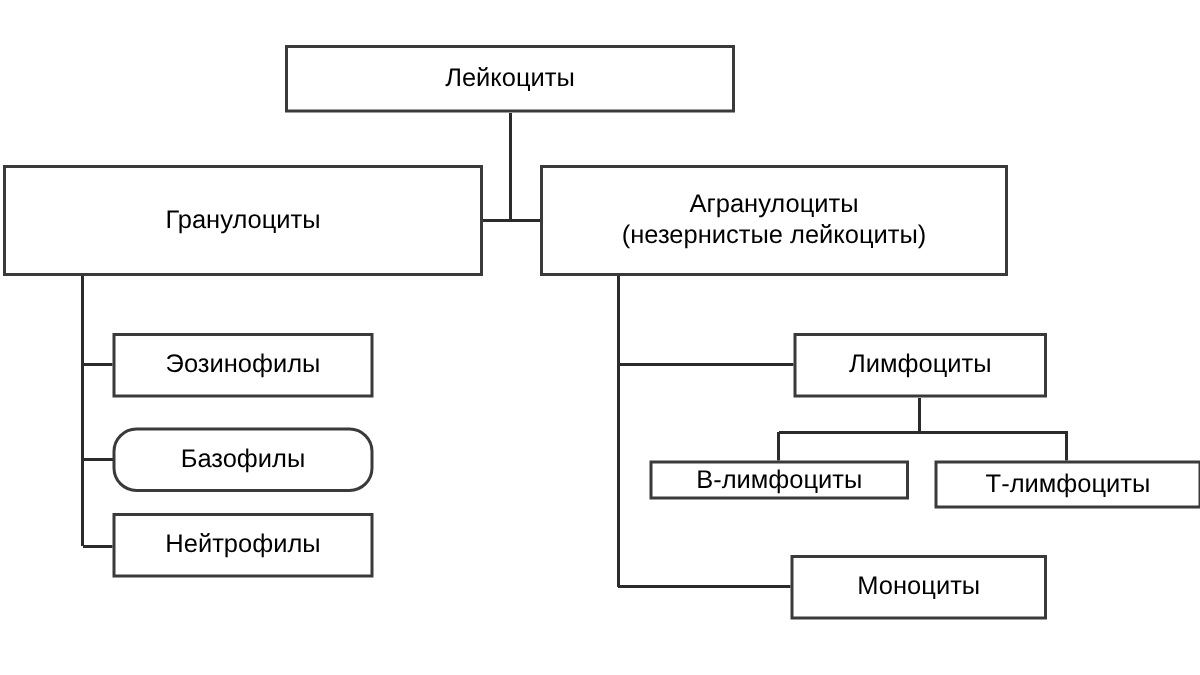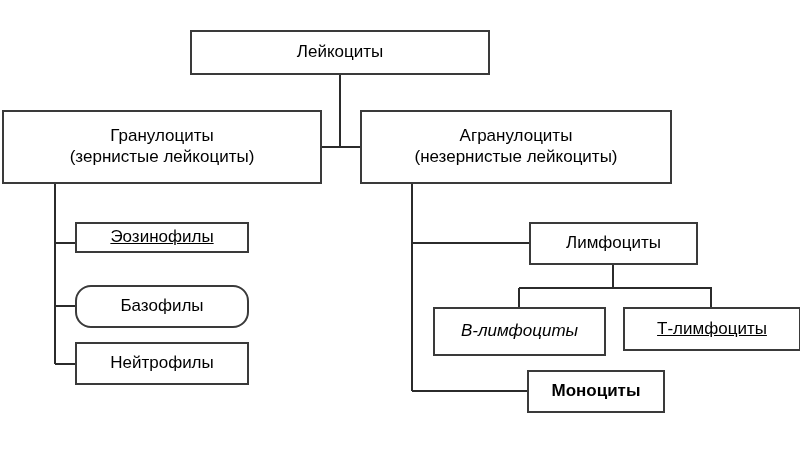--- a/index.html
+++ b/index.html
@@ -63,28 +63,28 @@
   }
   .node.two-line {
     line-height: 1.22;
   }
 
   
   .n-root       { left: 190px; top:  30px; width: 300px; height:  45px; }
   .n-gran       { left:  2px; top: 110px; width: 320px; height:  74px; }
   .n-agran      { left: 360px; top: 110px; width: 312px; height:  74px; }
 
-  .n-eos        { left:  75px; top: 222px; width: 174px; height:  31px; text-decoration: underline; }
+  .n-eos        { left:  75px; top: 222px; width: 174px; height:  43px; }
   .n-bas        { left:  75px; top: 285px; width: 174px; height:  43px; border-radius: 16px; }
   .n-neu        { left:  75px; top: 342px; width: 174px; height:  43px; }
 
   .n-lymph      { left: 529px; top: 222px; width: 169px; height:  43px; }
-  .n-blymph     { left: 433px; top: 307px; width: 173px; height:  49px; font-style: italic; }
-  .n-tlymph     { left: 623px; top: 307px; width: 178px; height:  44px; text-decoration: underline; }
-  .n-mono       { left: 527px; top: 370px; width: 138px; height:  43px; font-weight: bold; }
+  .n-blymph     { left: 433px; top: 307px; width: 173px; height:  26px; }
+  .n-tlymph     { left: 623px; top: 307px; width: 178px; height:  32px; }
+  .n-mono       { left: 527px; top: 370px; width: 171px; height:  43px; }
 </style>
 </head>
 <body>
 
 <div id="diagram">
 
   <svg id="connectors" viewBox="0 0 800 450" width="800" height="450" xmlns="http://www.w3.org/2000/svg">
 
     <line x1="340" y1="75" x2="340" y2="147"></line>
     <line x1="320" y1="147" x2="341" y2="147"></line>
@@ -104,21 +104,20 @@
     <line x1="519" y1="288" x2="519" y2="308"></line>
     <line x1="711" y1="288" x2="711" y2="308"></line>
   </svg>
 
   <div class="node n-root">
     <span class="line1">Лейкоциты</span>
   </div>
 
   <div class="node n-gran two-line">
     <span class="line1">Гранулоциты</span>
-    <span class="line2">(зернистые лейкоциты)</span>
   </div>
 
   <div class="node n-agran two-line">
     <span class="line1">Агранулоциты</span>
     <span class="line2">(незернистые лейкоциты)</span>
   </div>
 
   <div class="node n-eos">
     <span class="line1">Эозинофилы</span>
   </div>

